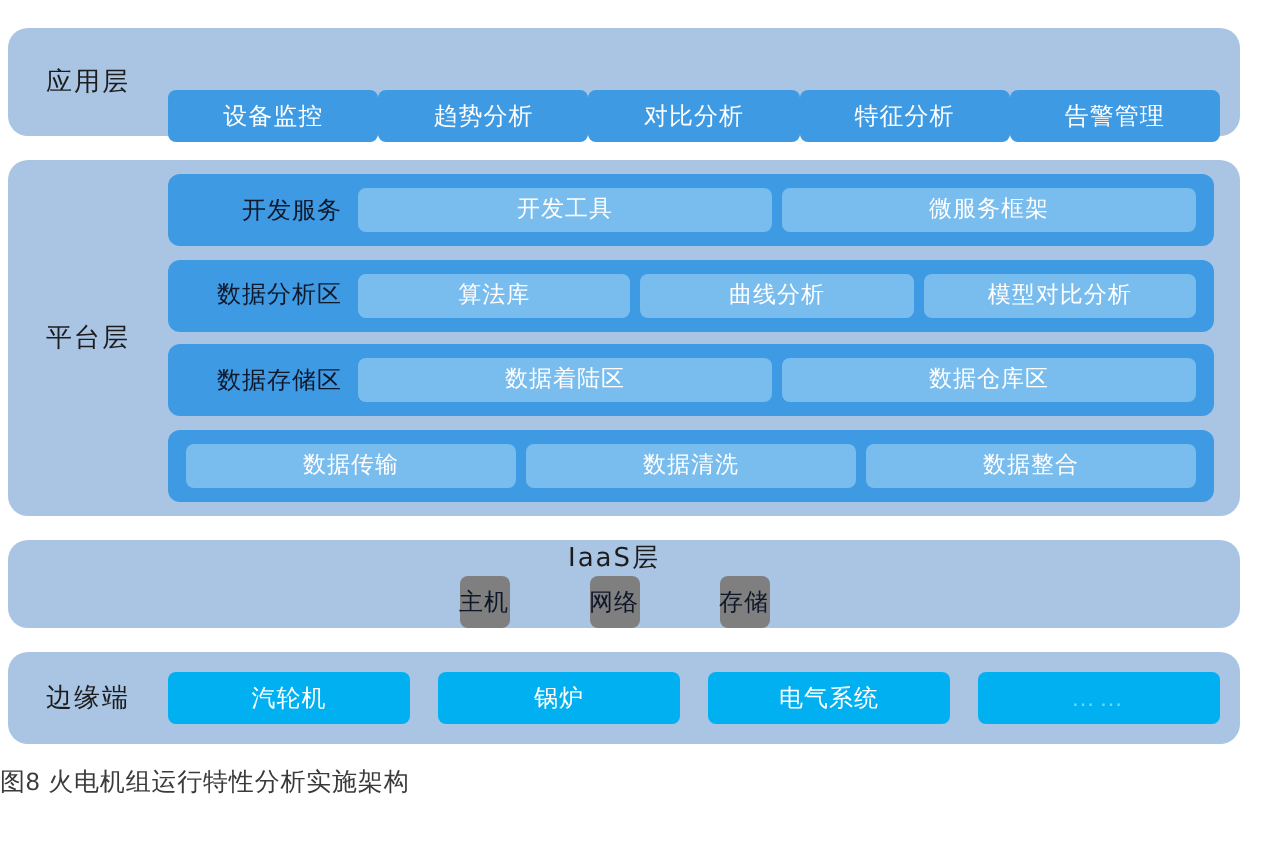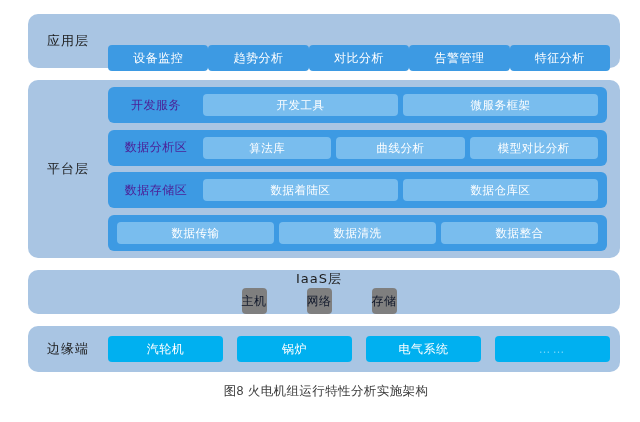--- a/index.html
+++ b/index.html
@@ -12,21 +12,21 @@
     background: #ffffff;
     font-family: "Liberation Sans", "DejaVu Sans", sans-serif;
     overflow: hidden;
   }
 
   #diagram {
     position: relative;
     width: 640px;
     height: 422px;
     box-sizing: border-box;
-    padding: 14px 20px 0 28px;
+    padding: 14px 20px 0 4px;
   }
 
   
   .band {
     background: #a9c5e3;
     border-radius: 10px;
     display: flex;
     align-items: center;
     box-sizing: border-box;
     position: relative;
@@ -91,23 +91,23 @@
     border-radius: 6px;
     height: 36px;
     display: flex;
     align-items: center;
     padding: 0 9px;
     gap: 8px;
   }
   .plat-row-label {
     width: 78px;
     min-width: 78px;
-    color: #4c1d95;
-    font-size: 12px;
-    text-align: center;
+    color: #0f172a;
+    font-size: 12px;
+    text-align: right;
     letter-spacing: .5px;
   }
   .plat-cells {
     flex: 1;
     display: flex;
     align-items: flex-start;
     gap: 5px;
   }
   .plat-cell {
     flex: 1;
@@ -175,42 +175,41 @@
     letter-spacing: .5px;
   }
   .chip-edge.ellipsis {
     color: #6fd5fa;
     letter-spacing: 2px;
   }
 
   
   #caption {
     position: absolute;
-    left: 12px;
+    left: 0;
     right: 0;
     top: 383px;
-    text-align: center;
     font-size: 12.5px;
     color: #3a3a3a;
     letter-spacing: .4px;
   }
 </style>
 </head>
 <body>
 
 <div id="diagram">
 
   <div class="band" id="app-band">
     <div class="band-label">应用层</div>
     <div class="chips">
       <div class="chip-app">设备监控</div>
       <div class="chip-app">趋势分析</div>
       <div class="chip-app">对比分析</div>
+      <div class="chip-app">特征分析</div>
       <div class="chip-app">告警管理</div>
-      <div class="chip-app">特征分析</div>
     </div>
   </div>
 
   <div class="band" id="platform-band">
     <div class="band-label">平台层</div>
     <div class="plat-rows">
 
       <div class="plat-row">
         <div class="plat-row-label">开发服务</div>
         <div class="plat-cells">

